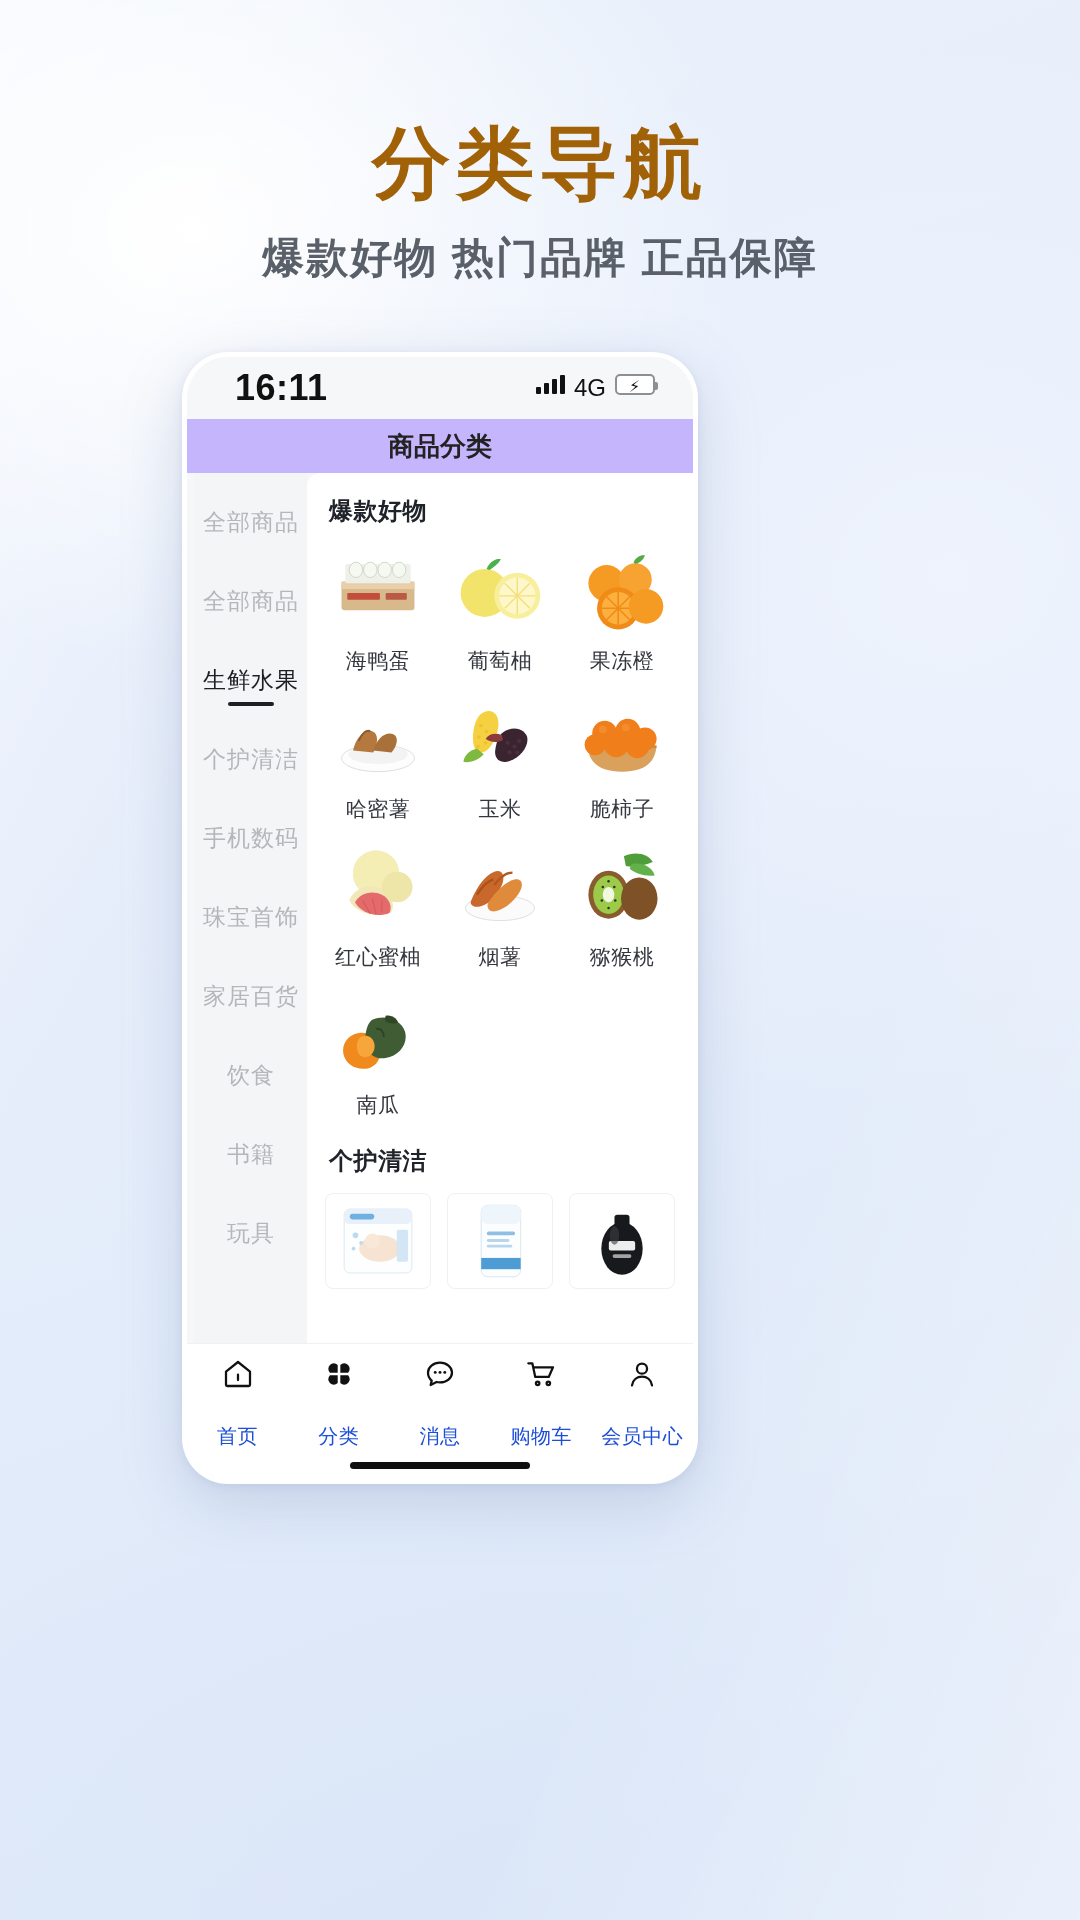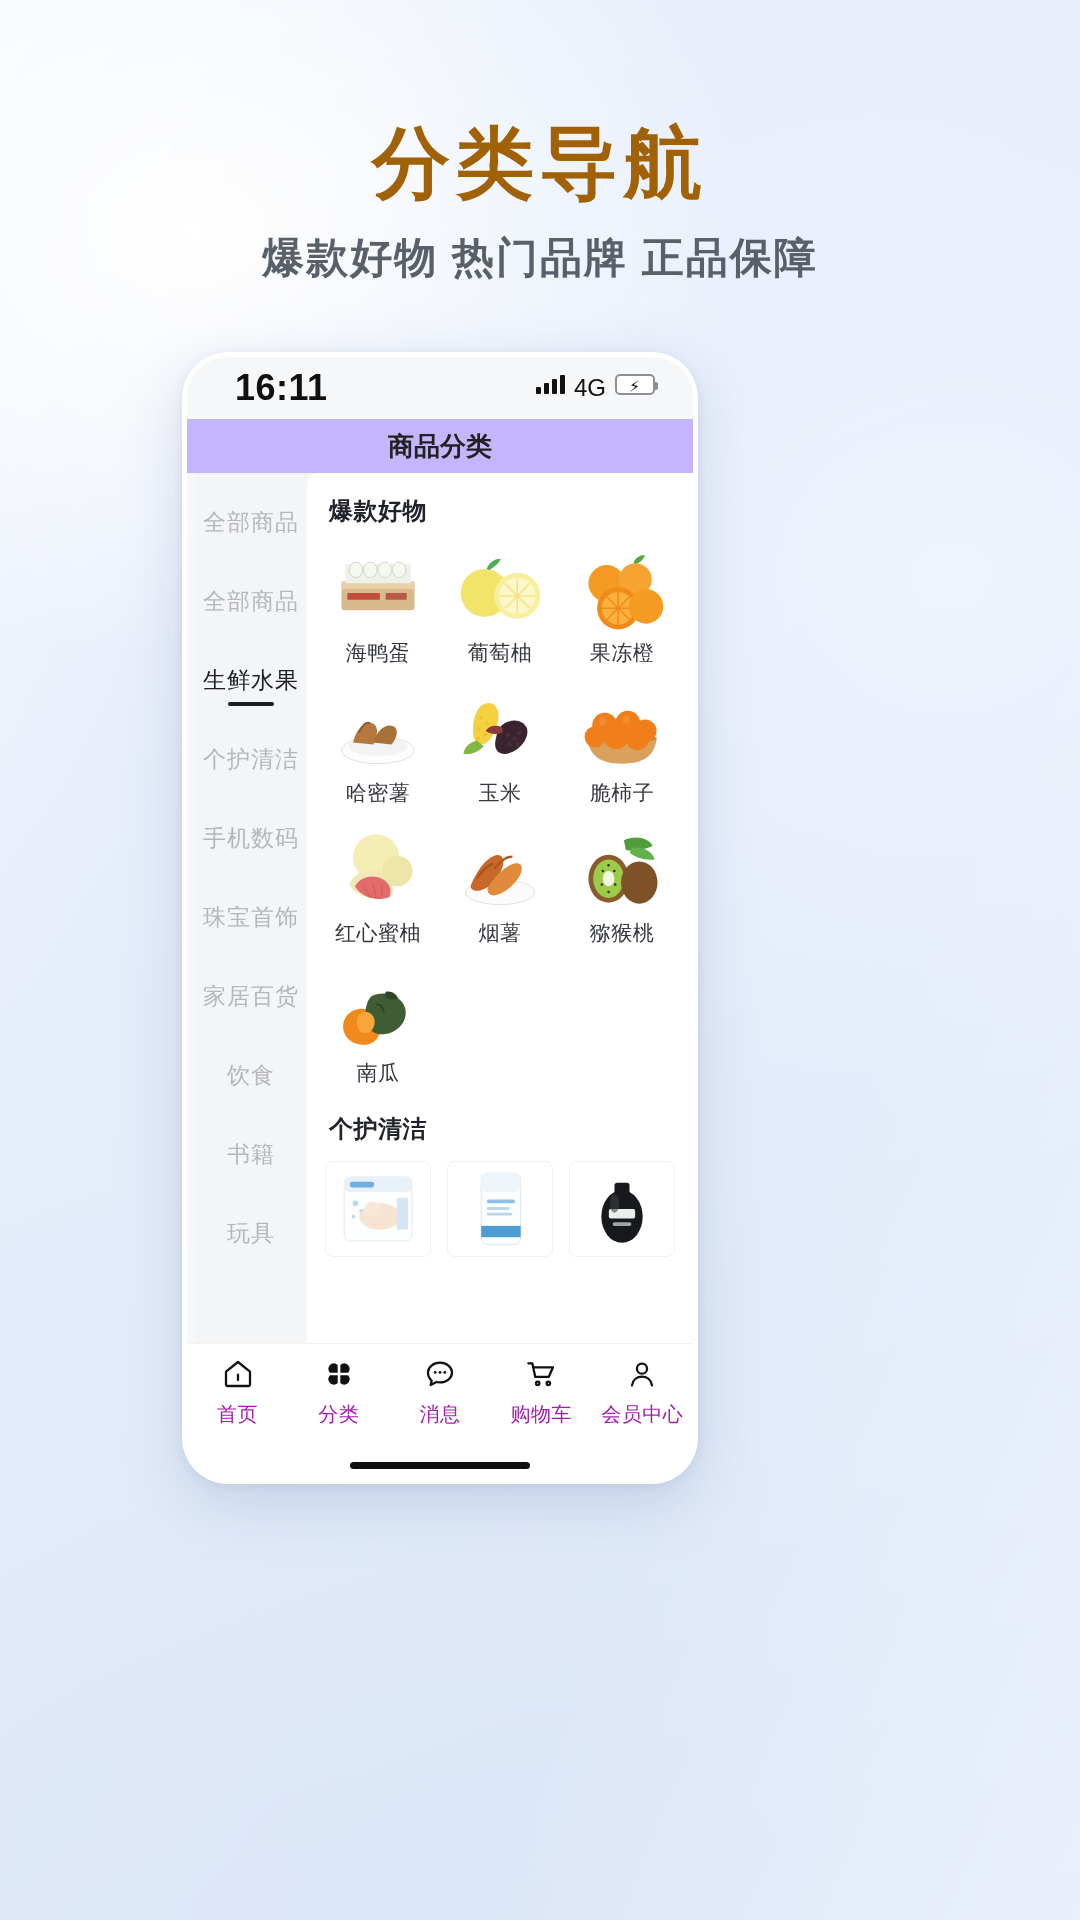--- a/index.html
+++ b/index.html
@@ -139,36 +139,36 @@
   }
   .thumb {
     width: 106px; height: 96px;
     border-radius: 8px;
     display: flex; align-items: center; justify-content: center;
     overflow: hidden;
     background: #fff;
   }
   .thumb svg { width: 100%; height: 100%; }
   .cell-label {
-    margin-top: 0;
+    margin-top: 8px;
     font-size: 21px; color: #34373d; letter-spacing: .5px;
   }
   .cell.tile-box .thumb { background: #fff; border: 1px solid #f0f0f0; }
 
   
   .tabbar {
     flex: 0 0 108px;
     background: #ffffff;
     display: flex; align-items: flex-start; justify-content: space-around;
     padding-top: 14px;
     border-top: 1px solid #f1f1f1;
   }
   .tab { display: flex; flex-direction: column; align-items: center; gap: 7px; width: 92px; }
   .tab svg { width: 32px; height: 32px; }
-  .tab-label { font-size: 20px; color: #a21caf; letter-spacing: .5px; }
+  .tab-label { font-size: 20px; color: #1d4ed8; letter-spacing: .5px; margin-top: 22px; }
   .home-indicator {
     height: 28px; background:#fff;
     display:flex; align-items:center; justify-content:center;
   }
   .home-indicator .bar {
     width: 180px; height: 7px; border-radius: 4px; background: #0f0f10;
   }
 </style>
 </head>
 <body>

